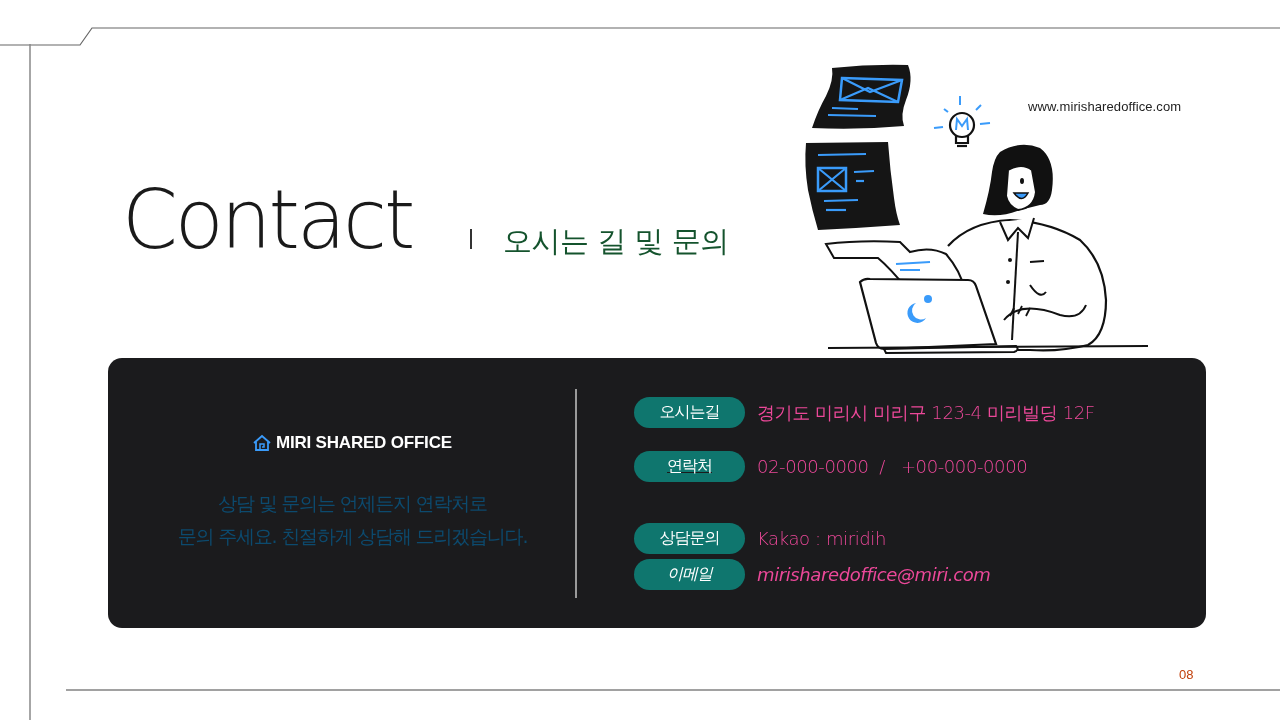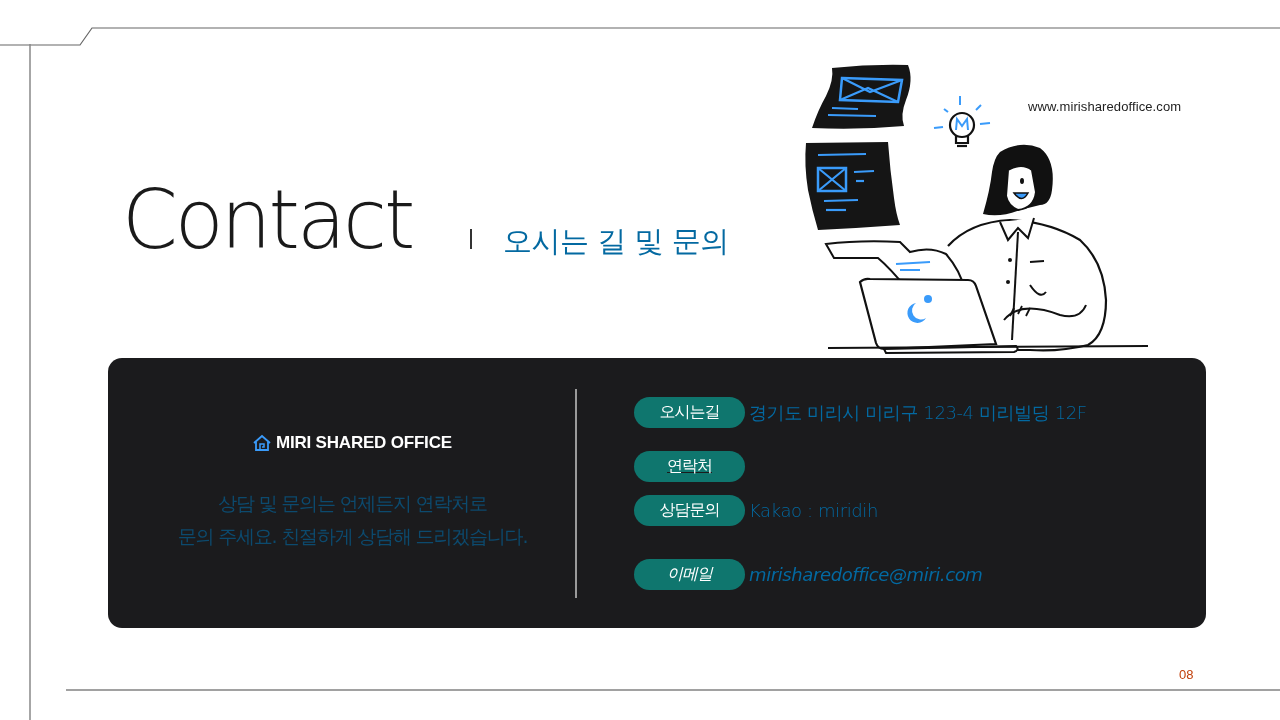--- a/index.html
+++ b/index.html
@@ -5,36 +5,36 @@
   * { box-sizing: border-box; margin: 0; padding: 0; }
   html, body { width: 1280px; height: 720px; overflow: hidden; background: #ffffff; }
   body { position: relative; font-family: "Liberation Sans", "DejaVu Sans", sans-serif; color: #1b1b1c; }
 
   .frame-svg { position: absolute; left: 0; top: 0; width: 1280px; height: 720px; pointer-events: none; }
 
   .website { position: absolute; left: 1028px; top: 63px; font-size: 13px; color: #222; letter-spacing: 0.1px; margin-top: 36px; }
 
   .title { position: absolute; left: 122px; top: 180px; font-family: "DejaVu Sans", sans-serif; font-size: 80px; font-weight: 300; letter-spacing: -3px; color: #1a1a1a; line-height: 1; transform: scaleY(1.02); }
   .title-divider { position: absolute; left: 470px; top: 229px; width: 1.5px; height: 20px; background: #333; }
-  .subtitle { position: absolute; left: 503px; top: 222px; font-family: "DejaVu Sans", sans-serif; font-size: 29px; font-weight: 300; color: #0369a1; letter-spacing: -0.5px; }
+  .subtitle { position: absolute; left: 503px; top: 222px; font-family: "DejaVu Sans", sans-serif; font-size: 29px; font-weight: 300; color: #14532d; letter-spacing: -0.5px; }
 
   .illustration { position: absolute; left: 795px; top: 58px; width: 360px; height: 300px; }
 
   .card { position: absolute; left: 108px; top: 358px; width: 1098px; height: 270px; background: #1b1b1d; border-radius: 14px; }
 
   .brand { position: absolute; left: 252px; top: 433px; display: flex; align-items: center; gap: 4px; color: #ffffff; font-weight: 700; font-size: 17px; letter-spacing: -0.2px; }
   .brand svg { width: 20px; height: 18px; }
 
   .desc { position: absolute; left: 140px; top: 487px; width: 425px; text-align: center; color: #0c4a6e; font-family: "DejaVu Sans", sans-serif; font-size: 19px; line-height: 33px; letter-spacing: -1.2px; }
 
   .card-divider { position: absolute; left: 575px; top: 389px; width: 1.5px; height: 209px; background: #9a9a9a; }
 
   .info-row { position: absolute; left: 634px; display: flex; align-items: center; }
   .pill { width: 111px; height: 31px; border-radius: 16px; background: #0f766e; color: #ffffff; font-family: "DejaVu Sans", sans-serif; font-size: 16px; letter-spacing: -1px; display: flex; align-items: center; justify-content: center; }
-  .info-value { margin-left: 4px; color: #0369a1; font-family: "DejaVu Sans", sans-serif; font-size: 18px; letter-spacing: -0.4px; font-weight: 300; white-space: pre; }
+  .info-value { margin-left: 12px; color: #ec4899; font-family: "DejaVu Sans", sans-serif; font-size: 18px; letter-spacing: -0.4px; font-weight: 300; white-space: pre; }
 
   .page-num { position: absolute; left: 1179px; top: 667px; font-size: 13px; color: #c2410c; }
 </style>
 </head>
 <body>
 
 <svg class="frame-svg" viewBox="0 0 1280 720">
   <polyline points="0,45 80,45 92,28 1280,28" fill="none" stroke="#666" stroke-width="1.2"></polyline>
   <line x1="30" y1="44" x2="30" y2="720" stroke="#888" stroke-width="1.5"></line>
   <line x1="66" y1="690" x2="1280" y2="690" stroke="#444" stroke-width="1.2"></line>
@@ -131,23 +131,24 @@
 
 <div class="card-divider"></div>
 
 <div class="info-row" style="top:397px;">
   <div class="pill">오시는길</div>
   <div class="info-value">경기도 미리시 미리구 123-4 미리빌딩 12F</div>
 </div>
 
 <div class="info-row" style="top:451px;text-decoration:underline;">
   <div class="pill">연락처</div>
+  <div class="info-value">02-000-0000  /   +00-000-0000</div>
 </div>
 
-<div class="info-row" style="top:495px;text-align:right;">
+<div class="info-row" style="top:523px;text-align:right;">
   <div class="pill">상담문의</div>
   <div class="info-value">Kakao : miridih</div>
 </div>
 
 <div class="info-row" style="top:559px;font-style:italic;">
   <div class="pill">이메일</div>
   <div class="info-value">mirisharedoffice@miri.com</div>
 </div>
 
 <div class="page-num">08</div>

